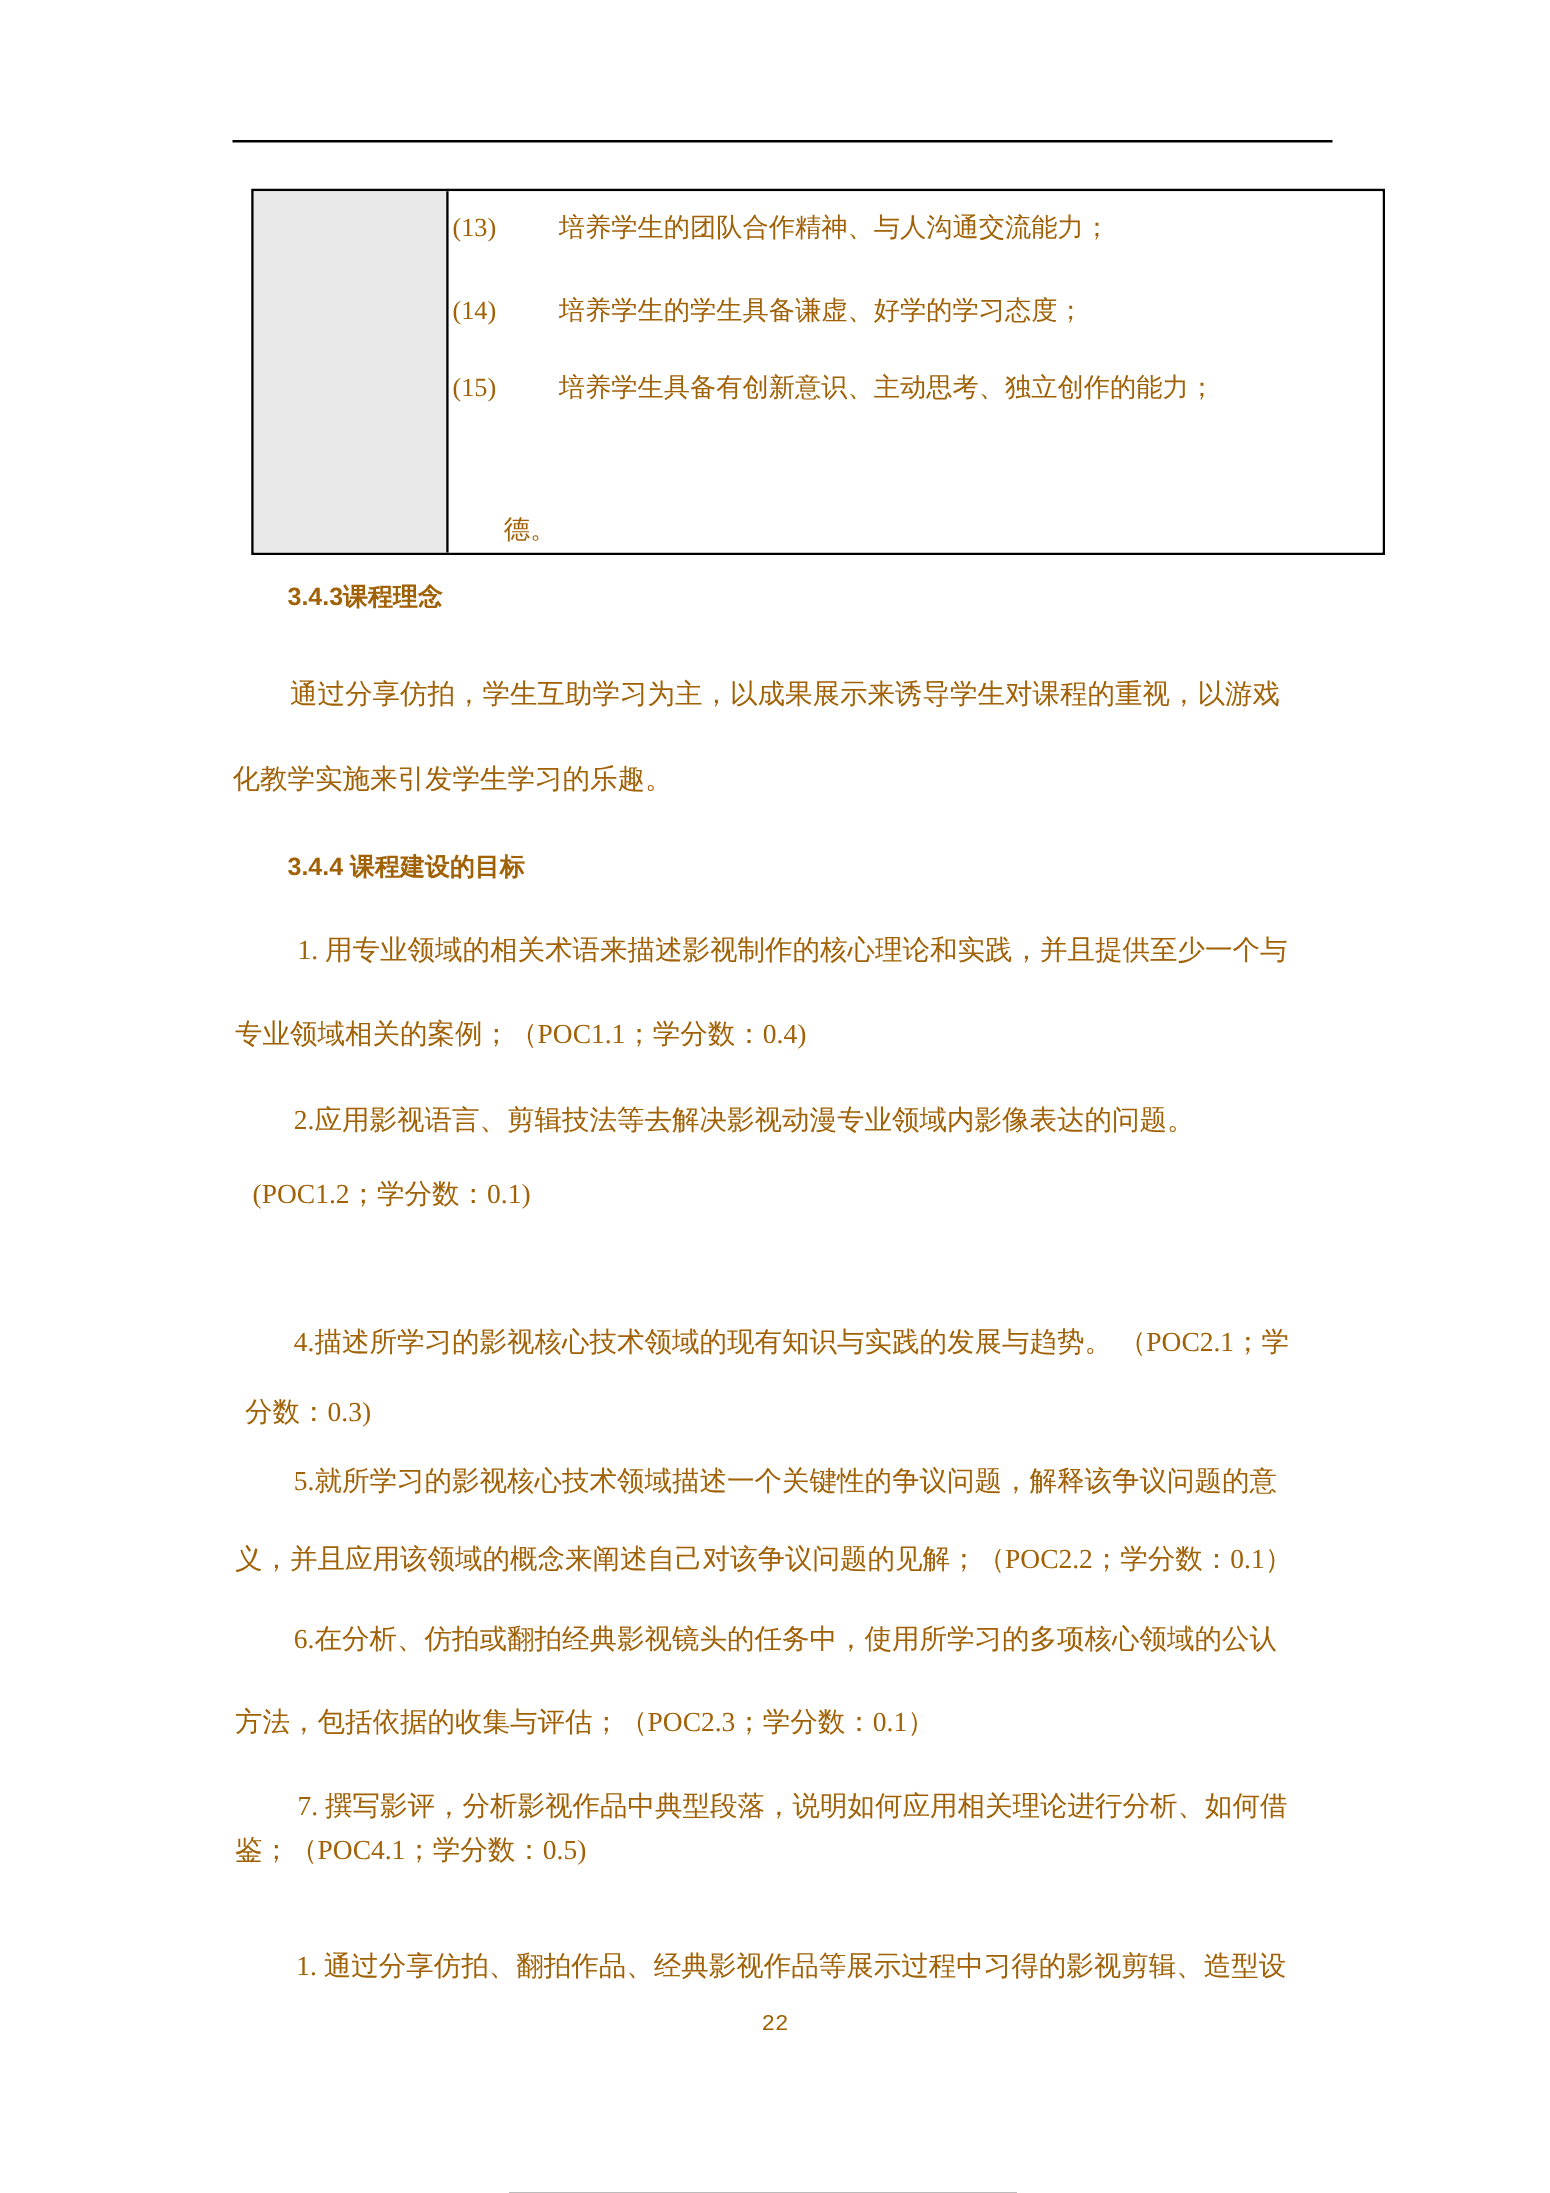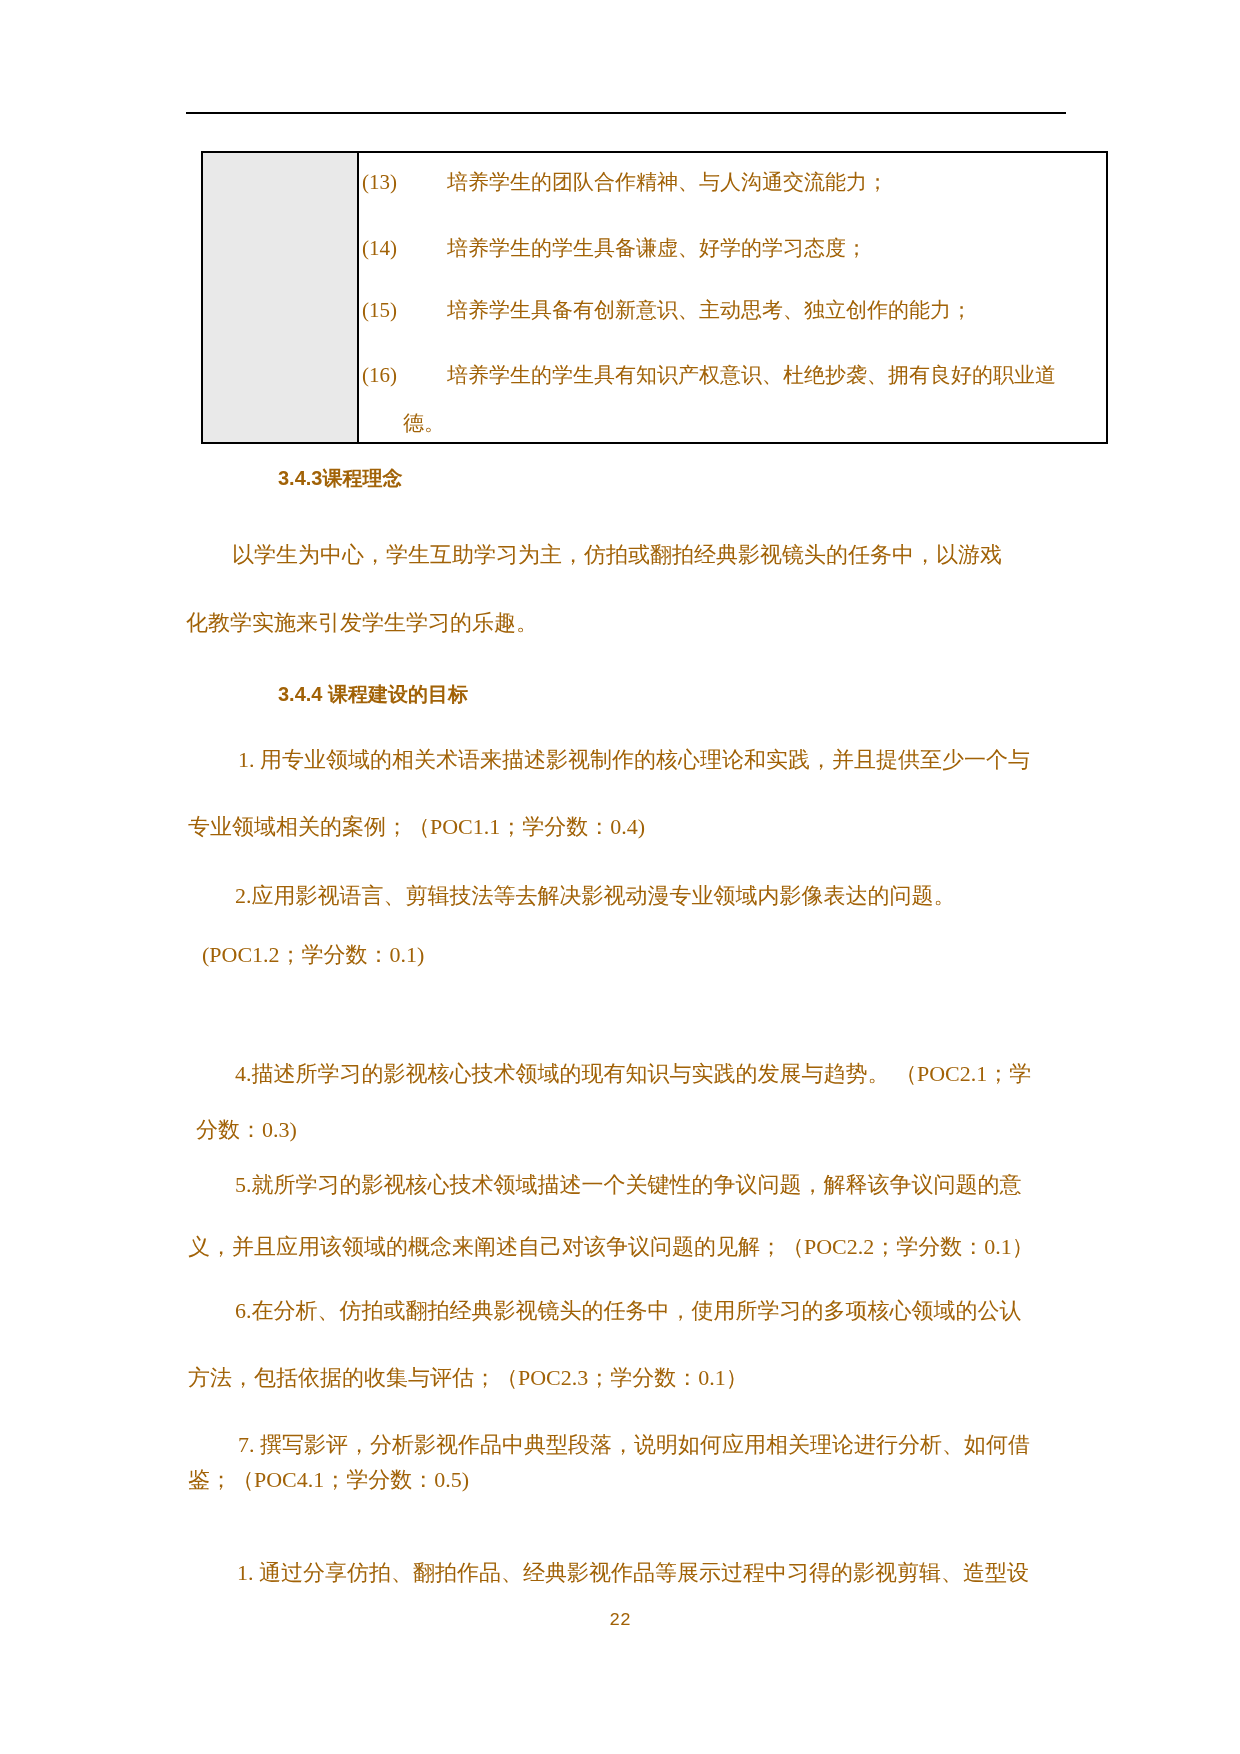--- a/index.html
+++ b/index.html
@@ -32,21 +32,21 @@
   .trow{
     position:absolute;left:3px;right:4px;height:30px;line-height:30px;
     font-size:21px;white-space:nowrap;
   }
   .trow .num{display:inline-block;width:85px;}
   .trow.cont{left:44px;}
   
   .hline{
     position:absolute;height:30px;line-height:30px;
     font-family:"Liberation Sans","DejaVu Sans",sans-serif;
-    font-weight:bold;font-size:20px;white-space:nowrap;margin-left:48px;
+    font-weight:bold;font-size:20px;white-space:nowrap;
   }
   .bline{
     position:absolute;height:30px;line-height:30px;
     font-size:22px;white-space:nowrap;
   }
   .pagenum{
     position:absolute;left:0;width:1240px;text-align:center;
     height:26px;line-height:26px;font-size:18px;font-family:Liberation Mono, monospace;
   }
 </style>
@@ -56,28 +56,27 @@
 <div class="page">
 
   <div class="header-rule"></div>
 
   <div class="tbl">
     <div class="tbl-left"></div>
     <div class="tbl-right">
       <div class="trow" style="top:14px"><span class="num">(13)</span><span>培养学生的团队合作精神、与人沟通交流能力；</span></div>
       <div class="trow" style="top:80px"><span class="num">(14)</span><span>培养学生的学生具备谦虚、好学的学习态度；</span></div>
       <div class="trow" style="top:142px"><span class="num">(15)</span><span>培养学生具备有创新意识、主动思考、独立创作的能力；</span></div>
-      <div class="trow" style="top:207px"><span class="num">(16)</span><span>培养学生的学生具有知识产权意识、杜绝抄袭、拥有良好的职业道</span></div>
       <div class="trow cont" style="top:255px">德。</div>
     </div>
   </div>
 
   <div class="hline" style="top:463px;left:230px">3.4.3课程理念</div>
 
-  <div class="bline" style="top:540px;left:232px">以学生为中心，学生互助学习为主，仿拍或翻拍经典影视镜头的任务中，以游戏</div>
+  <div class="bline" style="top:540px;left:232px">通过分享仿拍，学生互助学习为主，以成果展示来诱导学生对课程的重视，以游戏</div>
   <div class="bline" style="top:608px;left:186px">化教学实施来引发学生学习的乐趣。</div>
 
   <div class="hline" style="top:679px;left:230px">3.4.4 课程建设的目标</div>
 
   <div class="bline" style="top:745px;left:238px">1.  用专业领域的相关术语来描述影视制作的核心理论和实践，并且提供至少一个与</div>
   <div class="bline" style="top:812px;left:188px">专业领域相关的案例；（POC1.1；学分数：0.4)</div>
   <div class="bline" style="top:881px;left:235px">2.应用影视语言、剪辑技法等去解决影视动漫专业领域内影像表达的问题。</div>
   <div class="bline" style="top:940px;left:202px">(POC1.2；学分数：0.1)</div>
   <div class="bline" style="top:1059px;left:235px">4.描述所学习的影视核心技术领域的现有知识与实践的发展与趋势。 （POC2.1；学</div>
   <div class="bline" style="top:1115px;left:196px">分数：0.3)</div>

